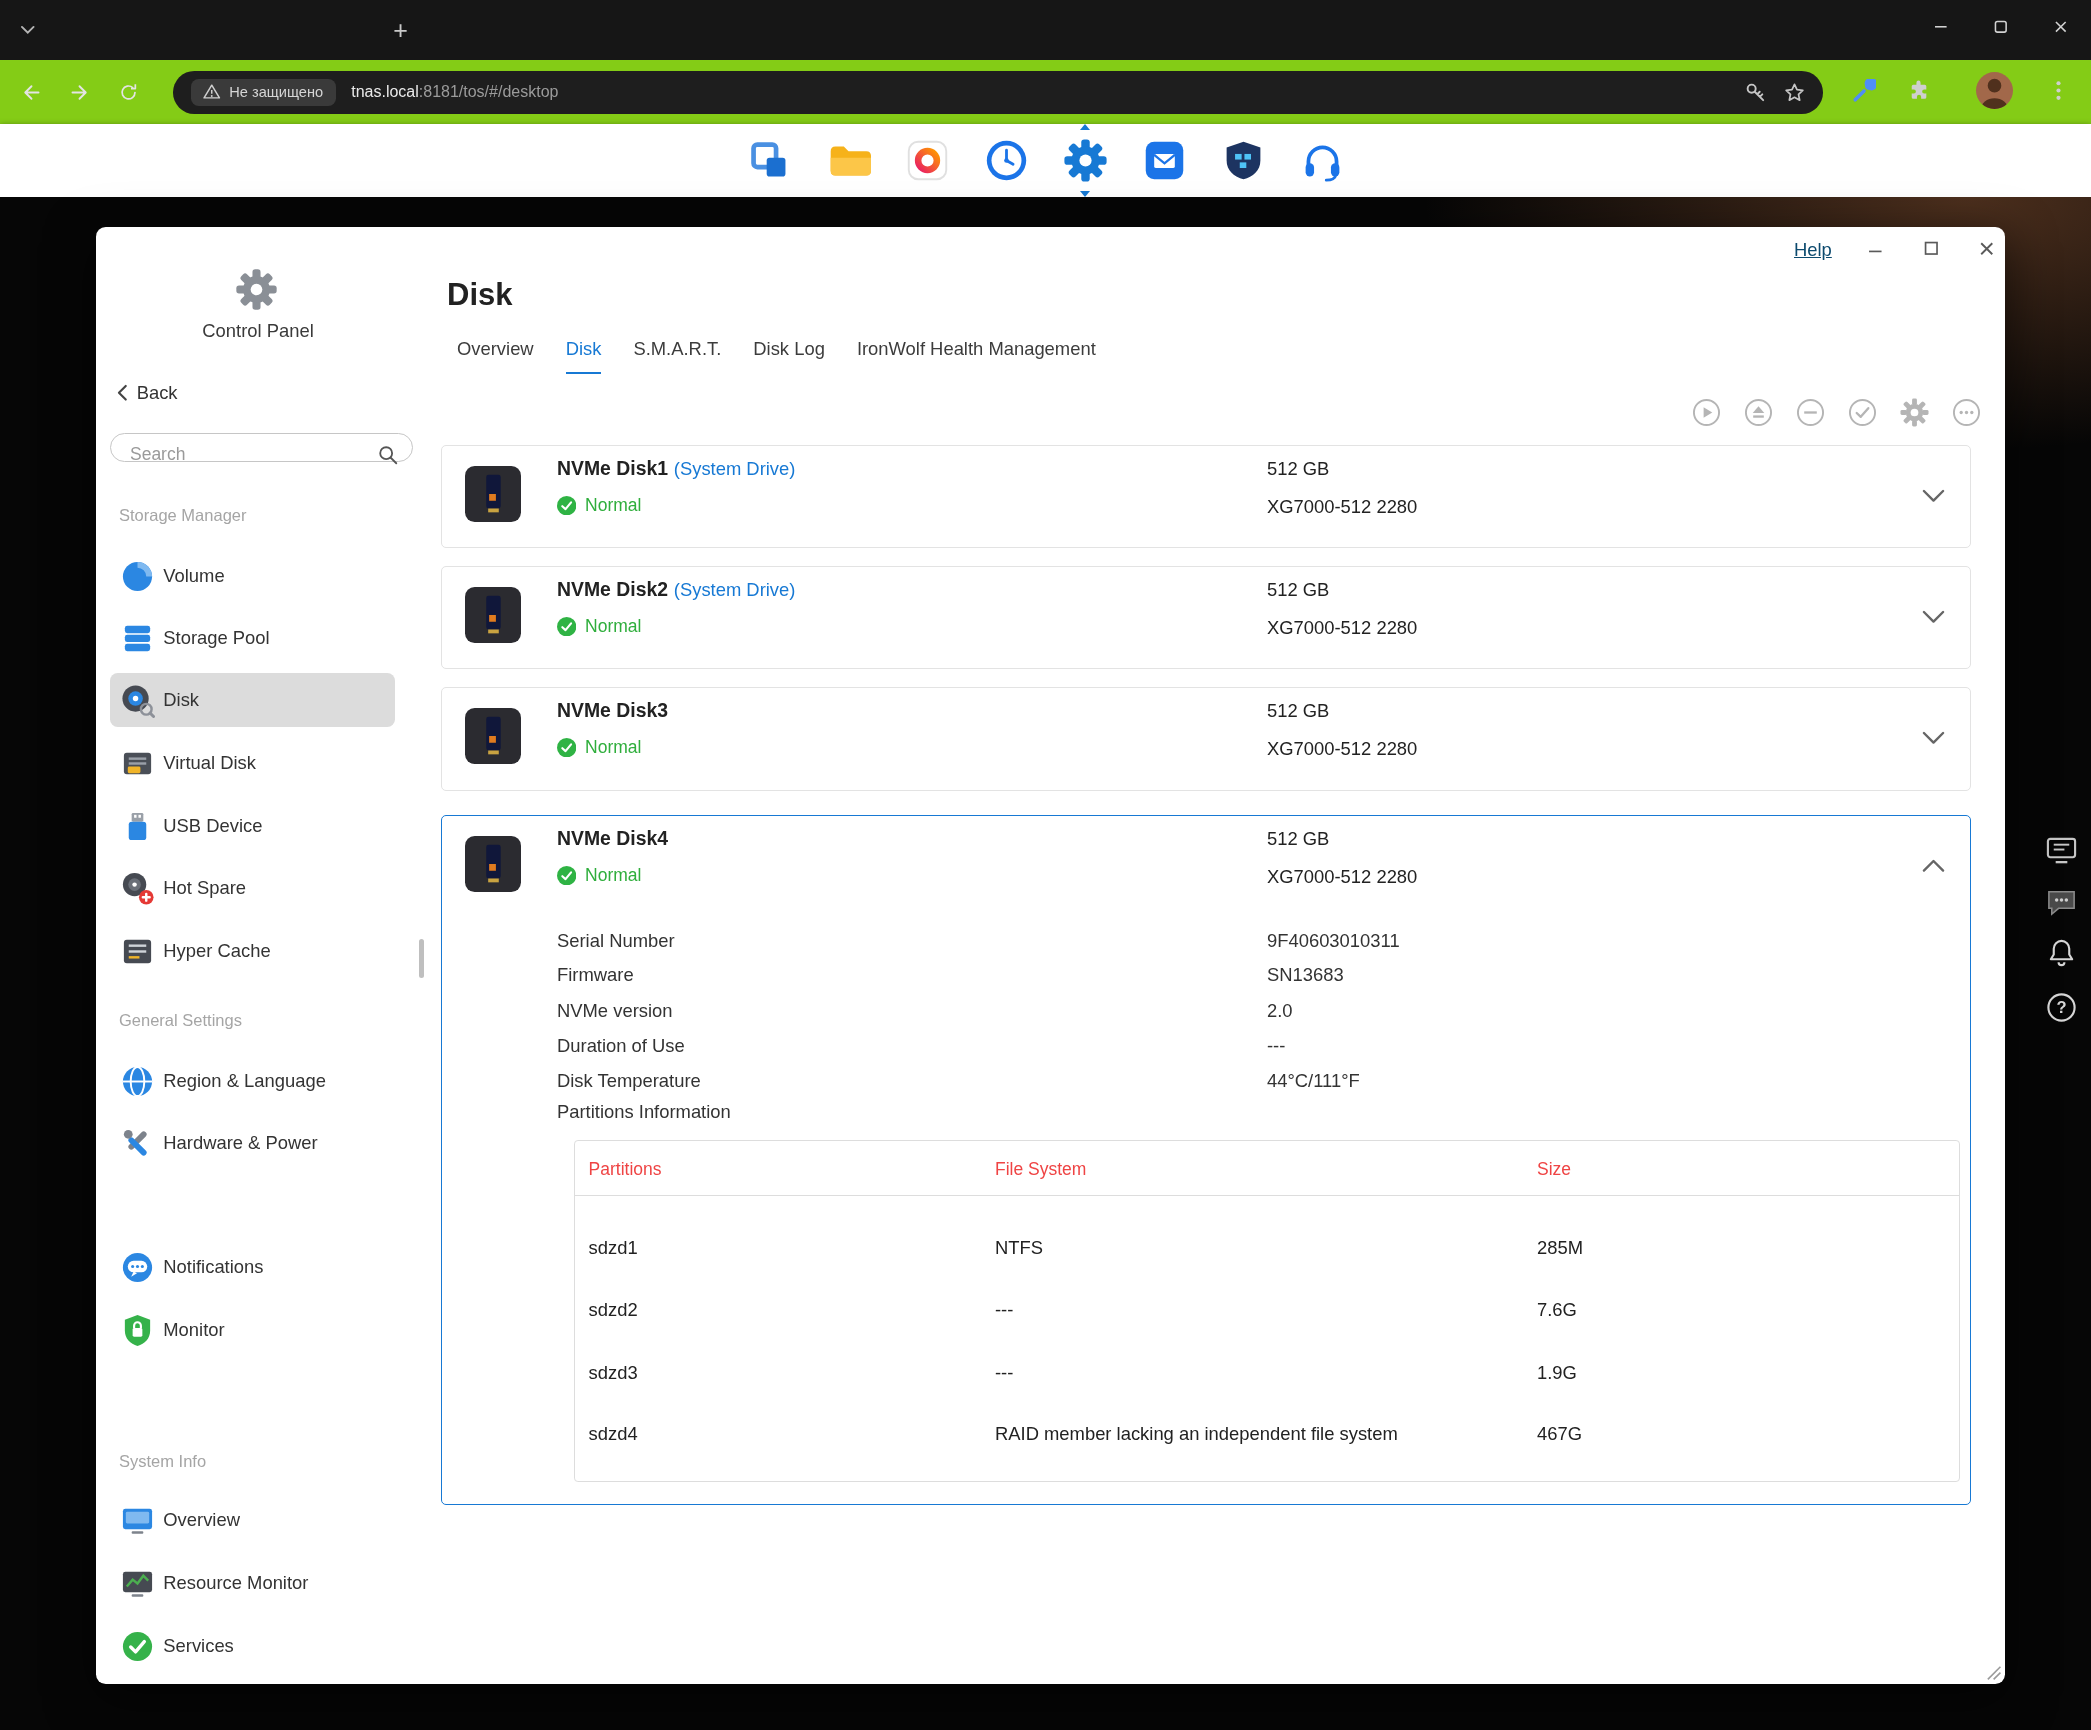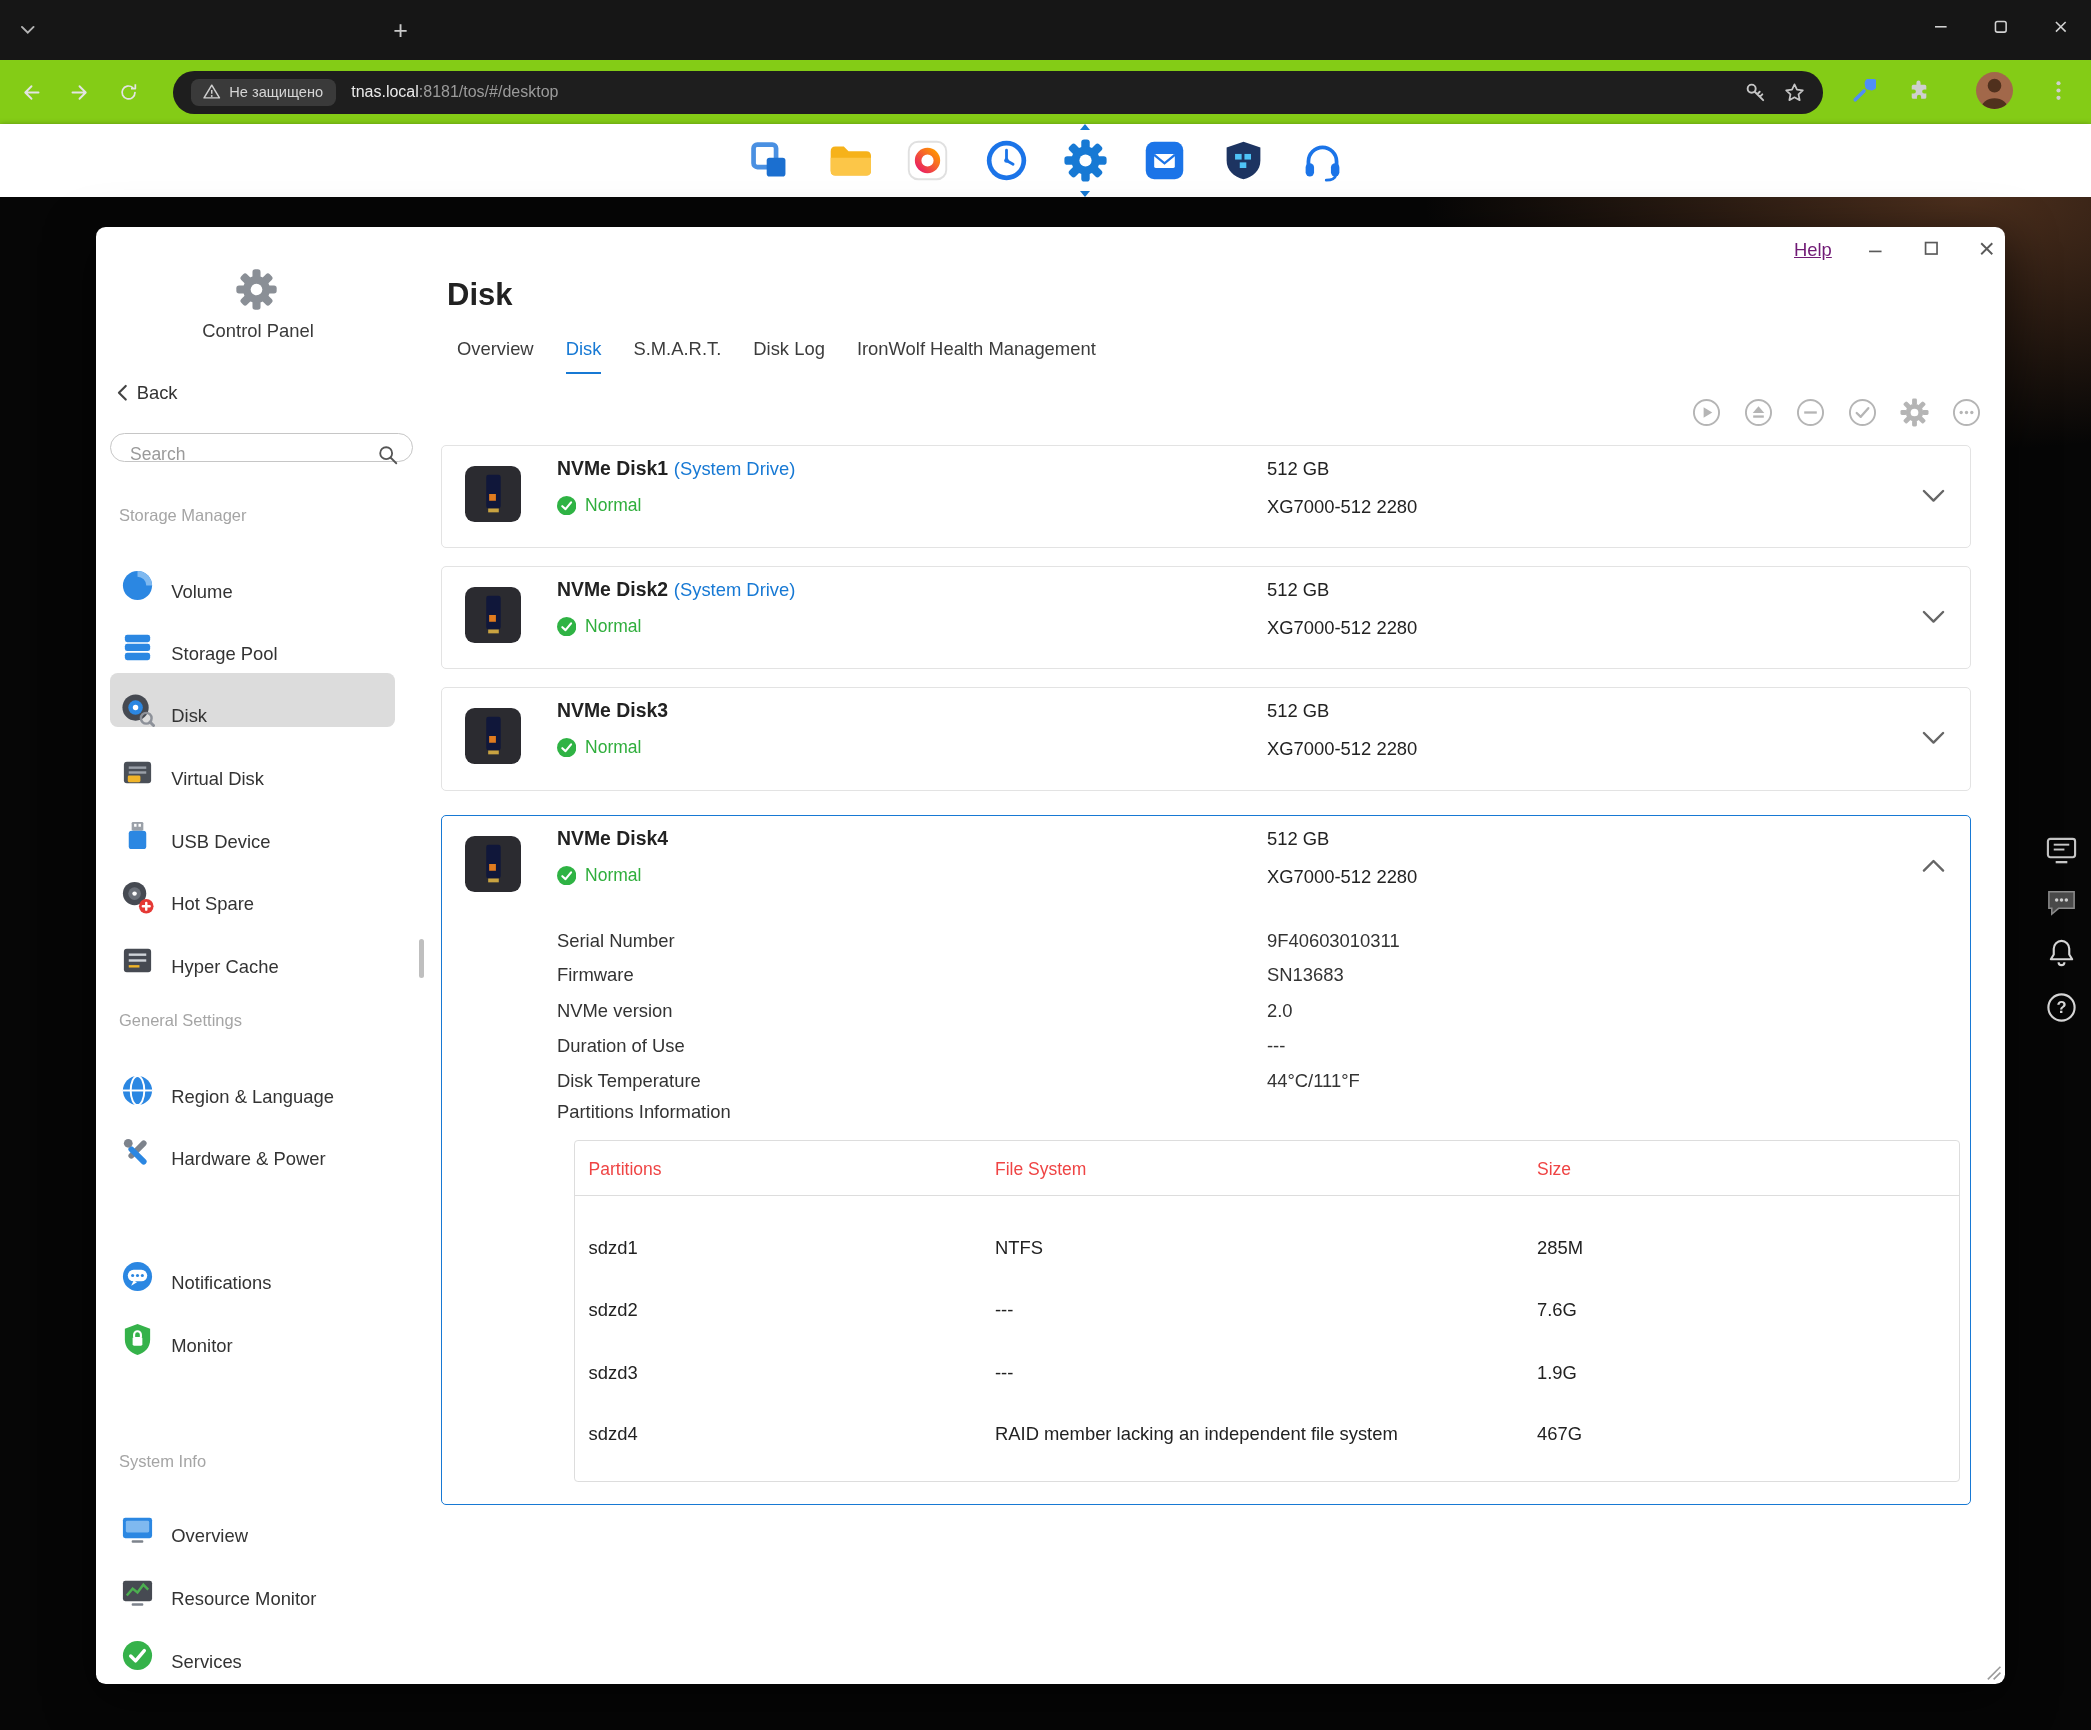--- a/index.html
+++ b/index.html
@@ -35,35 +35,35 @@
 .tbic{width:49px;height:49px;display:flex;align-items:center;justify-content:center;position:relative}
 .ind-t{position:absolute;top:-11.6px;left:50%;transform:translateX(-50%);width:0;height:0;border-left:5.8px solid transparent;border-right:5.8px solid transparent;border-bottom:6.8px solid #1779d4}
 .ind-b{position:absolute;bottom:-11.6px;left:50%;transform:translateX(-50%);width:0;height:0;border-left:5.8px solid transparent;border-right:5.8px solid transparent;border-top:6.8px solid #1779d4}
 
 
 .desktop{position:absolute;left:0;top:197px;width:2091px;height:1533px;background:radial-gradient(873px 408px at 94% 0%,rgba(146,88,52,.5),rgba(0,0,0,0) 62%),#060606}
 .dside{position:absolute;left:2042px;width:39px;height:39px;display:flex;align-items:center;justify-content:center}
 
 
 .window{position:absolute;left:96px;top:227px;width:1909px;height:1457px;background:#fff;border-radius:9.7px;box-shadow:0 13.6px 49px rgba(0,0,0,.6)}
-.help{position:absolute;left:1698px;top:11.6px;font-size:18.4px;color:#701a75;text-decoration:underline;cursor:pointer}
+.help{position:absolute;left:1698px;top:11.6px;font-size:18.4px;color:#0c4a6e;text-decoration:underline;cursor:pointer}
 .wc{position:absolute;top:7.8px;width:31px;height:27px;display:flex;align-items:center;justify-content:center;color:#5a5a5a}
 .wc.mn{left:1764px}.wc.mx{left:1820px}.wc.cl{left:1875px}
 .rsz{position:absolute;right:3.9px;bottom:3.9px;width:19.4px;height:19.4px}
 
 
 .cp-gear{position:absolute;left:139px;top:41px;width:43px;height:43px}
 .cp-label{position:absolute;left:0;top:93px;width:324px;text-align:center;font-size:18.4px;color:#3a3a3a}
 .backrow{position:absolute;left:21.3px;top:155px;display:flex;align-items:center;gap:8.7px;font-size:18.4px;color:#333;cursor:pointer}
 .search{position:absolute;left:13.6px;top:206px;width:303px;height:29px;border:1.5px solid #c6c6c6;border-radius:21.3px}
 .search input{position:absolute;left:19.4px;top:1.9px;width:245px;height:37px;border:none;outline:none;font-size:17.5px;color:#333;background:transparent;font-family:inherit}
 .search input::placeholder{color:#9a9a9a}
 .search .mag{position:absolute;right:12.6px;top:9.7px;width:22px;height:22px}
 .ssec{position:absolute;left:23px;font-size:16.5px;color:#a5a5a5}
-.sitem{position:absolute;left:13.6px;width:285px;height:54px;border-radius:7.8px;display:flex;align-items:flex-end;gap:16px;padding-left:10.7px;cursor:pointer}
+.sitem{position:absolute;left:13.6px;width:285px;height:54px;border-radius:7.8px;display:flex;align-items:center;gap:8px;padding-left:10.7px;cursor:pointer}
 .sitem.sel{background:#dcdcdc}
 .sitem .sic{width:35px;height:35px;flex:0 0 35px}
 .sitem .slbl{font-size:18.4px;color:#333;white-space:nowrap}
 .sthumb{position:absolute;left:323px;top:712px;width:4.9px;height:39px;background:#bfbfbf;border-radius:2.9px}
 
 
 .pgtitle{position:absolute;left:351px;top:50px;font-size:31px;font-weight:bold;color:#222}
 .tabs{position:absolute;left:361px;top:111px;display:flex;gap:32px}
 .ptab{font-size:18.4px;color:#3c3c3c;padding-bottom:11.6px;cursor:pointer;white-space:nowrap}
 .ptab.active{color:#1779d4;border-bottom:2.9px solid #1779d4}

